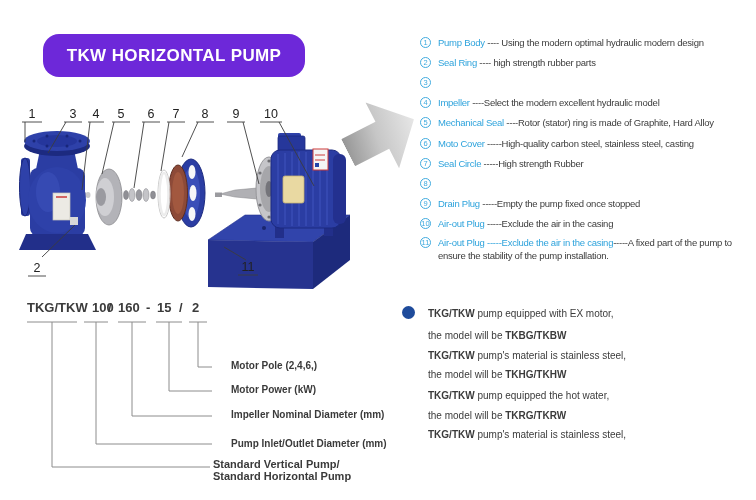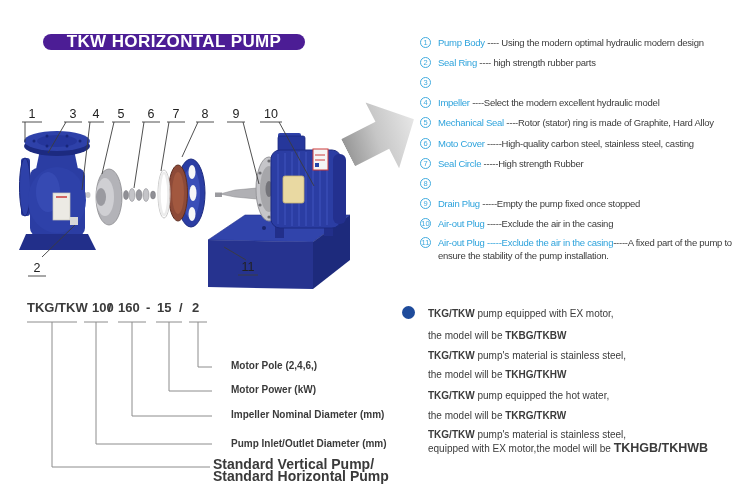--- a/index.html
+++ b/index.html
@@ -1,42 +1,42 @@
 <!DOCTYPE html>
 <html><head>
 <meta charset="utf-8">
 <style>
   * { margin:0; padding:0; box-sizing:border-box; }
   body { background:#fff; font-family:"Liberation Sans", sans-serif; }
   .page { position:relative; width:756px; height:500px; background:#ffffff; overflow:hidden; }
 
   
-  .banner { position:absolute; left:43px; top:34px; width:262px; height:16px;
-    background:#4c1d95; border-radius:16px; display:flex; align-items:center; justify-content:center; }
+  .banner { position:absolute; left:43px; top:34px; width:262px; height:43px;
+    background:#6d28d9; border-radius:16px; display:flex; align-items:center; justify-content:center; }
   .banner span { color:#ffffff; font-weight:bold; font-size:17px; letter-spacing:.4px; }
 
   
   .arrow { position:absolute; left:344px; top:94px; width:74px; height:84px;
     background:linear-gradient(100deg,#8f8f8f 0%,#c6c6c6 45%,#ececec 100%);
     clip-path:polygon(0% 32%, 52% 32%, 52% 6%, 100% 50%, 52% 94%, 52% 68%, 0% 68%);
     transform:rotate(-27deg); }
 
   
   .pl-item { position:absolute; left:420px; width:334px; display:flex; gap:7px; align-items:flex-start;
     font-size:9.5px; letter-spacing:-0.25px; color:#3b3b3b; line-height:13px; }
   .pl-item.nowrap { white-space:nowrap; }
   .pl-circ { flex:none; width:11px; height:11px; margin-top:1px; border:1px solid #41abdf; border-radius:50%;
     color:#41abdf; font-size:7.5px; display:flex; align-items:center; justify-content:center; letter-spacing:0; }
   .pl-name { color:#2ea3dc; }
   .pl-desc { color:#3b3b3b; }
 
   
   .mc-seg { position:absolute; top:300px; font-size:13px; font-weight:bold; color:#3b3b3b; }
   .mc-label { position:absolute; left:215px; font-size:10px; font-weight:bold; color:#3a3a3a; white-space:nowrap;padding-left:16px; }
-  .mc-label2 { position:absolute; left:213px; top:459px; font-size:14px; font-weight:bold; color:#3a3a3a; line-height:11.5px; white-space:nowrap; }
+  .mc-label2 { position:absolute; left:213px; top:459px; font-size:11px; font-weight:bold; color:#3a3a3a; line-height:11.5px; white-space:nowrap; }
 
   
   .bullet { position:absolute; left:402px; top:306px; width:13px; height:13px; border-radius:50%; background:#1e4b9b; }
   .v-line { position:absolute; left:428px; font-size:10px; color:#3b3b3b; white-space:nowrap; }
   .v-bold { font-weight:bold; }
   .v-big { font-weight:bold; font-size:12.5px; }
 
   svg text { font-family:"Liberation Sans", sans-serif; }
 </style>
 </head>
@@ -270,15 +270,14 @@
   </div>
 
   <div class="bullet"></div>
   <div class="v-line" style="top:308px"><span class="v-bold">TKG/TKW</span><span> pump equipped with EX motor,</span></div>
   <div class="v-line" style="top:330px"><span>the model will be </span><span class="v-bold">TKBG/TKBW</span></div>
   <div class="v-line" style="top:350px"><span class="v-bold">TKG/TKW</span><span> pump's material is stainless steel,</span></div>
   <div class="v-line" style="top:369px"><span>the model will be </span><span class="v-bold">TKHG/TKHW</span></div>
   <div class="v-line" style="top:390px"><span class="v-bold">TKG/TKW</span><span> pump equipped the hot water,</span></div>
   <div class="v-line" style="top:410px"><span>the model will be </span><span class="v-bold">TKRG/TKRW</span></div>
   <div class="v-line" style="top:429px"><span class="v-bold">TKG/TKW</span><span> pump's material is stainless steel,</span></div>
-  <div class="v-line" style="top:441px"><span>equipped with EX motor,the model will be </span><span class="v-big">TKHGB/TKHWB</span></div>
 
 </div>
 
 </body></html>

